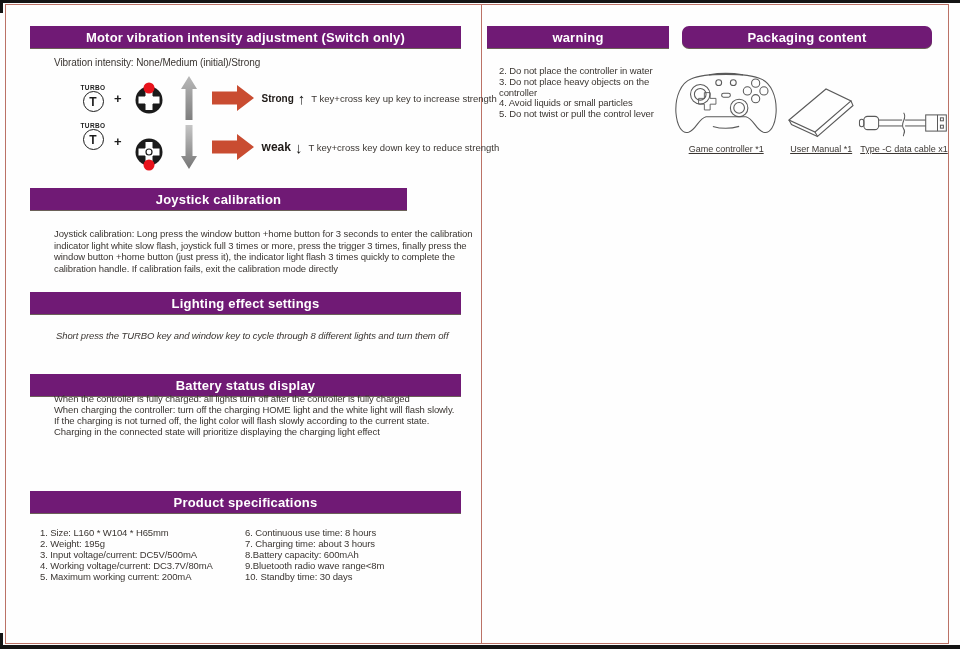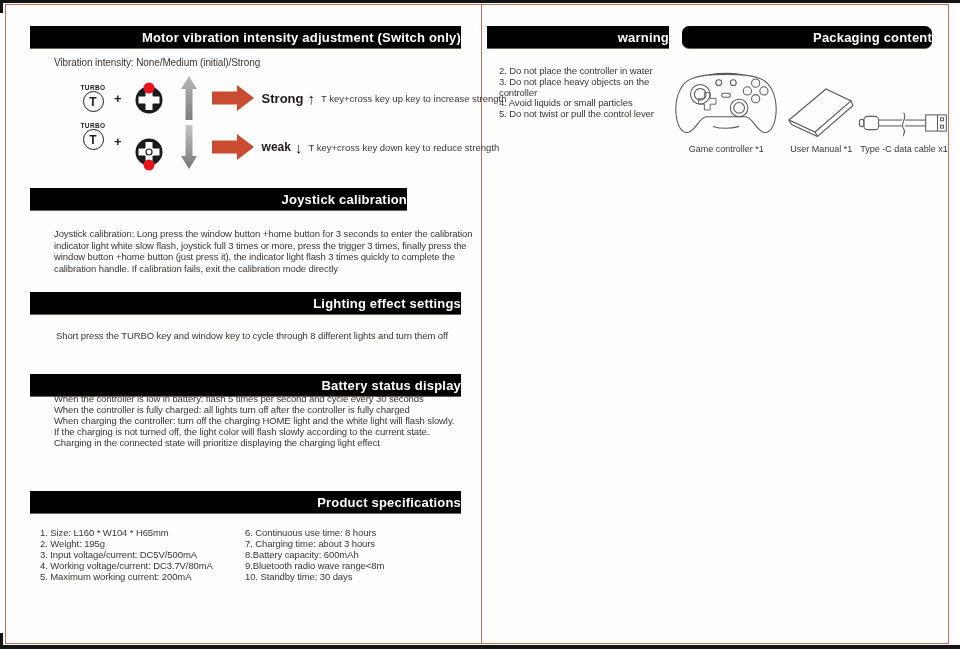--- a/index.html
+++ b/index.html
@@ -5,45 +5,45 @@
   html,body{margin:0;padding:0;background:#fff;}
   .page{position:relative;width:960px;height:649px;background:#fefefe;overflow:hidden;
         font-family:"Liberation Sans","DejaVu Sans",sans-serif;color:#3b3632;}
   .edge-strip{position:absolute;left:0;width:960px;background:#141414;}
   .edge-top{top:0;height:3px;}
   .edge-bottom{top:645px;height:4px;}
   .frame{position:absolute;left:5px;top:4px;width:944px;height:640px;border:1px solid #bb7266;box-sizing:border-box;}
   .divider{position:absolute;left:481px;top:4px;width:1px;height:640px;background:#bb7266;}
   .corner-tick{position:absolute;left:0;width:3px;height:13px;background:#141414;}
 
-  .bar{position:absolute;background:#000000;color:#fff;font-weight:bold;font-size:13px;
-       display:flex;align-items:center;justify-content:flex-end;letter-spacing:.2px;box-shadow:0 1px 0 #6b6158;}
+  .bar{position:absolute;background:#701a75;color:#fff;font-weight:bold;font-size:13px;
+       display:flex;align-items:center;justify-content:center;letter-spacing:.2px;box-shadow:0 1px 0 #6b6158;}
   .bar span{white-space:nowrap;}
 
   .body-text{position:absolute;font-size:9.5px;line-height:11.5px;letter-spacing:-.1px;margin-left:16px;}
   .line{white-space:nowrap;}
 
   
   .vib-row{position:absolute;display:flex;align-items:center;}
   .turbo{display:flex;flex-direction:column;align-items:center;width:34px;}
   .turbo-word{font-size:6.5px;font-weight:bold;color:#1c1c1c;letter-spacing:.4px;line-height:7px;}
   .turbo-circle{width:19px;height:19px;border:1.6px solid #1c1c1c;border-radius:50%;
        display:flex;align-items:center;justify-content:center;font-size:12px;font-weight:bold;color:#1c1c1c;}
   .plus{font-size:13px;font-weight:bold;color:#1c1c1c;margin:0 4px;}
   .level-label{font-weight:bold;color:#1f1a17;margin-left:8px;white-space:nowrap;}
-  .level-strong{font-size:13px;}
+  .level-strong{font-size:10px;}
   .level-weak{font-size:12px;}
   .thin-arrow{font-size:15px;font-weight:bold;color:#1c1c1c;margin:0 6px 0 4px;}
   .row-desc{font-size:9.5px;color:#3b3632;white-space:nowrap;}
 
   .spec-col{position:absolute;font-size:9.5px;line-height:11px;letter-spacing:-.1px;}
   .warn-list{position:absolute;width:172px;font-size:9.5px;line-height:10.8px;letter-spacing:-.1px;}
   .warn-list div{margin:0;}
 
-  .pack-row{position:absolute;display:flex;align-items:flex-end;}
+  .pack-row{position:absolute;display:flex;align-items:flex-end;text-decoration:underline;}
   .pack-item{display:flex;flex-direction:column;align-items:center;}
   .pack-label{font-size:9px;white-space:nowrap;margin-top:4px;color:#3b3632;}
   svg{display:block;}
 </style>
 </head>
 <body>
 
 <div class="page">
 
   <div class="edge-strip edge-top"></div>
@@ -133,27 +133,26 @@
   <div class="body-text" style="left:38px;top:228px;">
     <div class="line">Joystick calibration: Long press the window button +home button for 3 seconds to enter the calibration</div>
     <div class="line">indicator light white slow flash, joystick full 3 times or more, press the trigger 3 times, finally press the</div>
     <div class="line">window button +home button (just press it), the indicator light flash 3 times quickly to complete the</div>
     <div class="line">calibration handle. If calibration fails, exit the calibration mode directly</div>
   </div>
 
   <div class="bar" style="left:30px;top:292px;width:431px;height:22px;">
     <span>Lighting effect settings</span>
   </div>
-  <div class="body-text line" style="left:40px;top:330px;">Short press the TURBO key and window key to cycle through 8 different lights and turn them off</div>
+  <div class="body-text line" style="left:40px;top:330px;font-style:italic;">Short press the TURBO key and window key to cycle through 8 different lights and turn them off</div>
 
   <div class="bar" style="left:30px;top:374px;width:431px;height:22px;">
     <span>Battery status display</span>
   </div>
   <div class="body-text" style="left:38px;top:393px;line-height:11px;">
-    <div class="line">When the controller is low in battery: flash 5 times per second and cycle every 30 seconds</div>
     <div class="line">When the controller is fully charged: all lights turn off after the controller is fully charged</div>
     <div class="line">When charging the controller: turn off the charging HOME light and the white light will flash slowly.</div>
     <div class="line">If the charging is not turned off, the light color will flash slowly according to the current state.</div>
     <div class="line">Charging in the connected state will prioritize displaying the charging light effect</div>
   </div>
 
   <div class="bar" style="left:30px;top:491px;width:431px;height:22px;">
     <span>Product specifications</span>
   </div>
   <div class="spec-col" style="left:40px;top:527px;">

